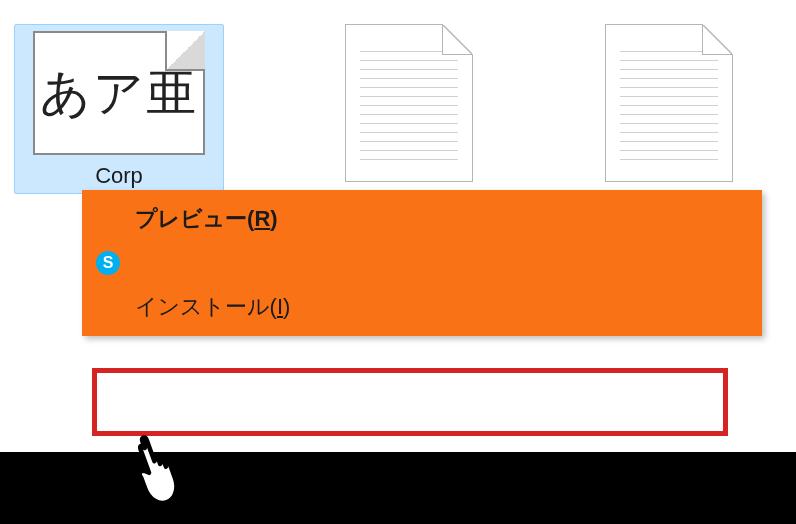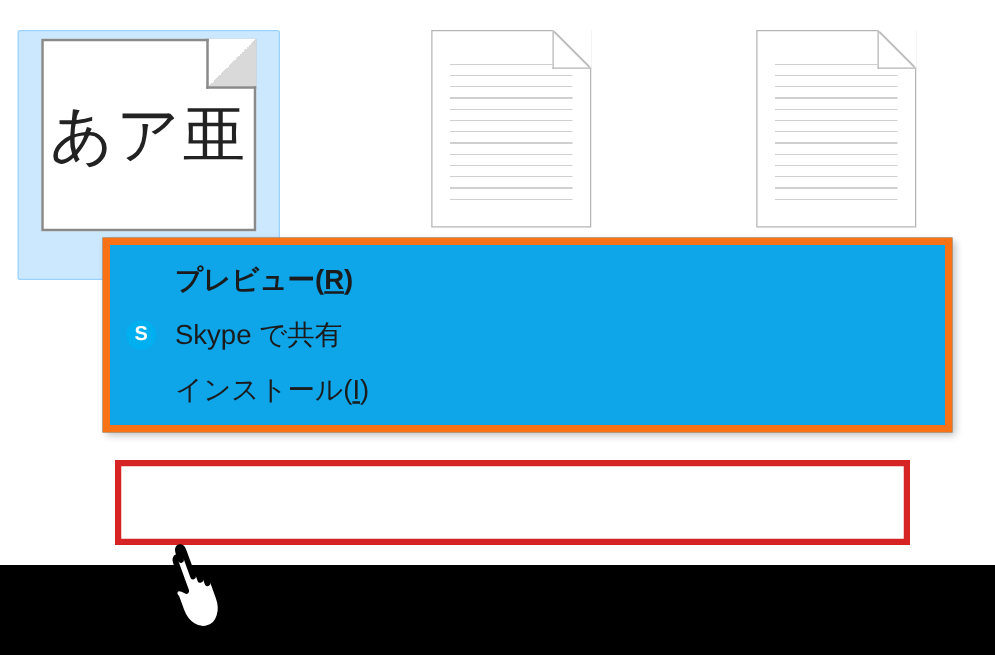--- a/index.html
+++ b/index.html
@@ -47,21 +47,21 @@
     background: #cce8ff;
     padding: 6px 6px 4px 6px;
     border: 1px solid #99d1ff;
     border-radius: 2px;
   }
   .selected .file-label { color: #1a1a1a; }
 
   
   .font-page {
     width: 172px;
-    height: 154px;
+    height: 124px;
     background: #ffffff;
     border: 2px solid #8a8a8a;
     position: relative;
     box-sizing: border-box;
     display: flex;
     align-items: center;
     justify-content: center;
   }
   .font-page .fold {
     position: absolute;
@@ -126,22 +126,22 @@
     background:#fff;
     clip-path: polygon(100% 0, 100% 100%, 0 0);
   }
 
   
   .ctx-menu {
     position: absolute;
     top: 190px;
     left: 82px;
     width: 680px;
-    background: #0ea5e9;
-    border: 6px solid #f97316;
+    background: #f97316;
+    border: 1px solid #f97316;
     box-shadow: 3px 3px 6px rgba(0,0,0,0.25);
     padding: 6px 2px;
     box-sizing: border-box;
     z-index: 5;
   }
   .ctx-item {
     display: flex;
     align-items: center;
     height: 44px;
     padding: 0 10px 0 10px;
@@ -237,21 +237,20 @@
     <span class="label-text">
       <span>プレビュー(</span><span class="accel">R</span><span>)</span>
     </span>
   </div>
 
 
   <div class="ctx-item">
     <span class="ico-slot">
       <span class="skype-icon">S</span>
     </span>
-    <span class="label-text">Skype で共有</span>
   </div>
 
   <div class="ctx-item">
     <span class="ico-slot"></span>
     <span class="label-text">
       <span>インストール(</span><span class="accel">I</span><span>)</span>
     </span>
   </div>
 
 </div>

